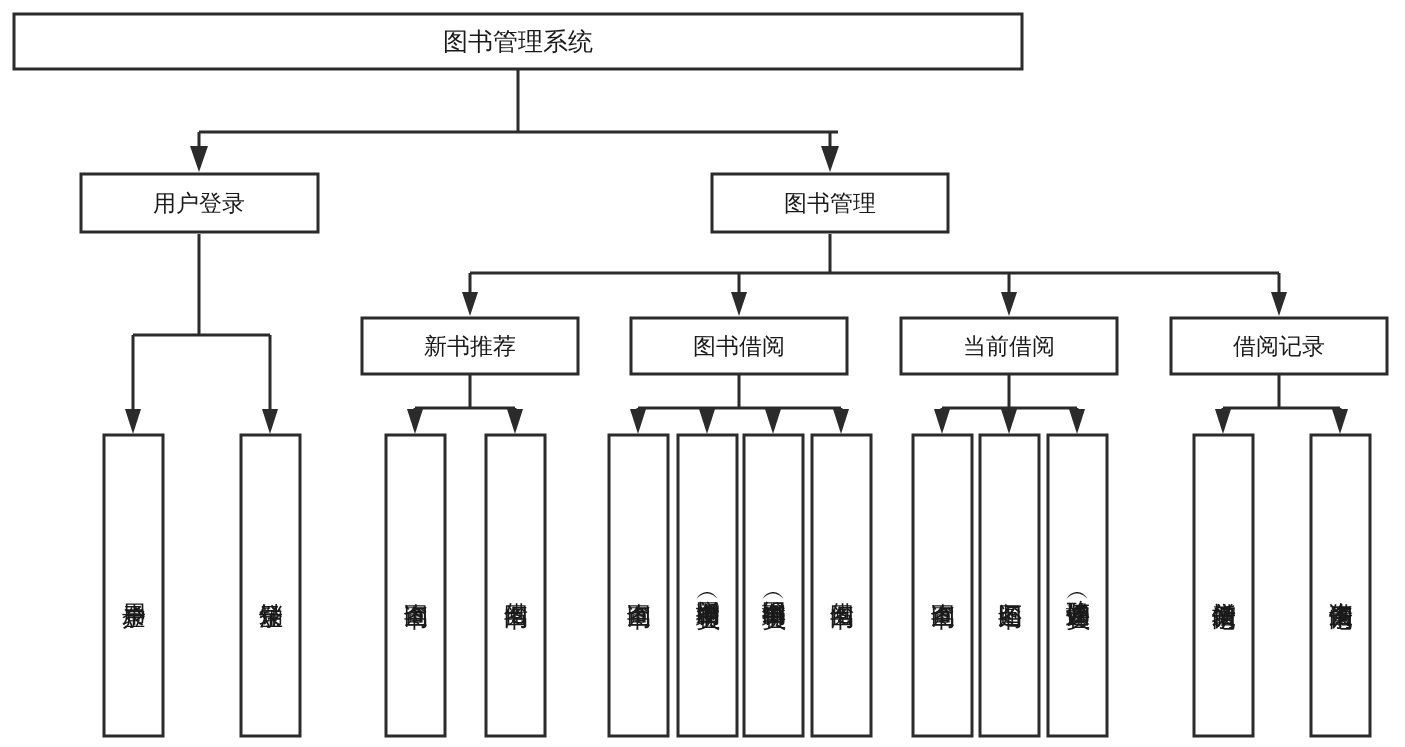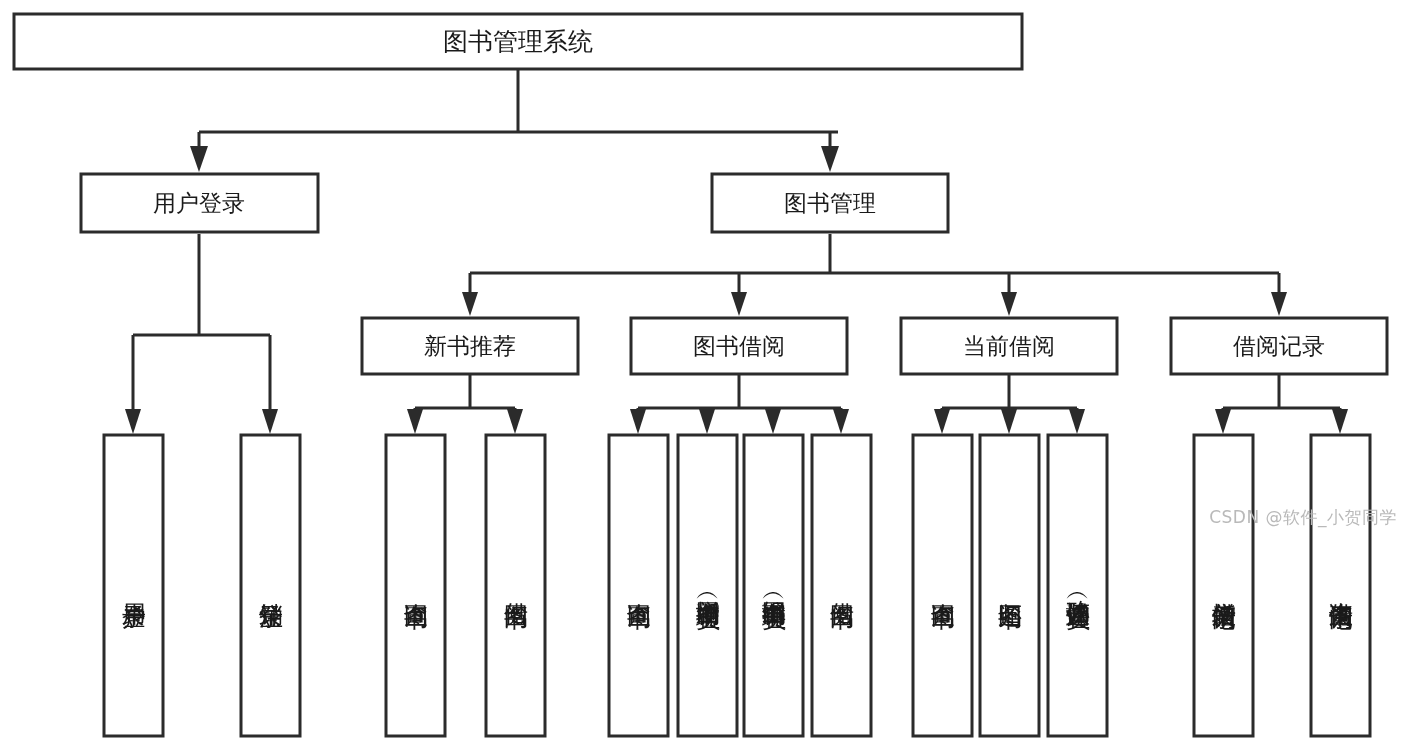--- a/index.html
+++ b/index.html
@@ -239,15 +239,14 @@
   <div class="vert-label" style="left:913px; top:435px; width:59px; height:301px;">查询图书</div>
 
   <div class="vert-label" style="left:980px; top:435px; width:59px; height:301px;">归还图书</div>
 
   <div class="vert-label" style="left:1048px; top:435px; width:59px; height:301px;">确认归还（管理员）</div>
 
   <div class="vert-label" style="left:1194px; top:435px; width:59px; height:301px;">新增借阅记录</div>
 
   <div class="vert-label" style="left:1311px; top:435px; width:59px; height:301px;">查询借阅记录</div>
 
-  <div id="watermark">CSDN @软件_小贺同学</div>
 
 </div>
 
 </body></html>

